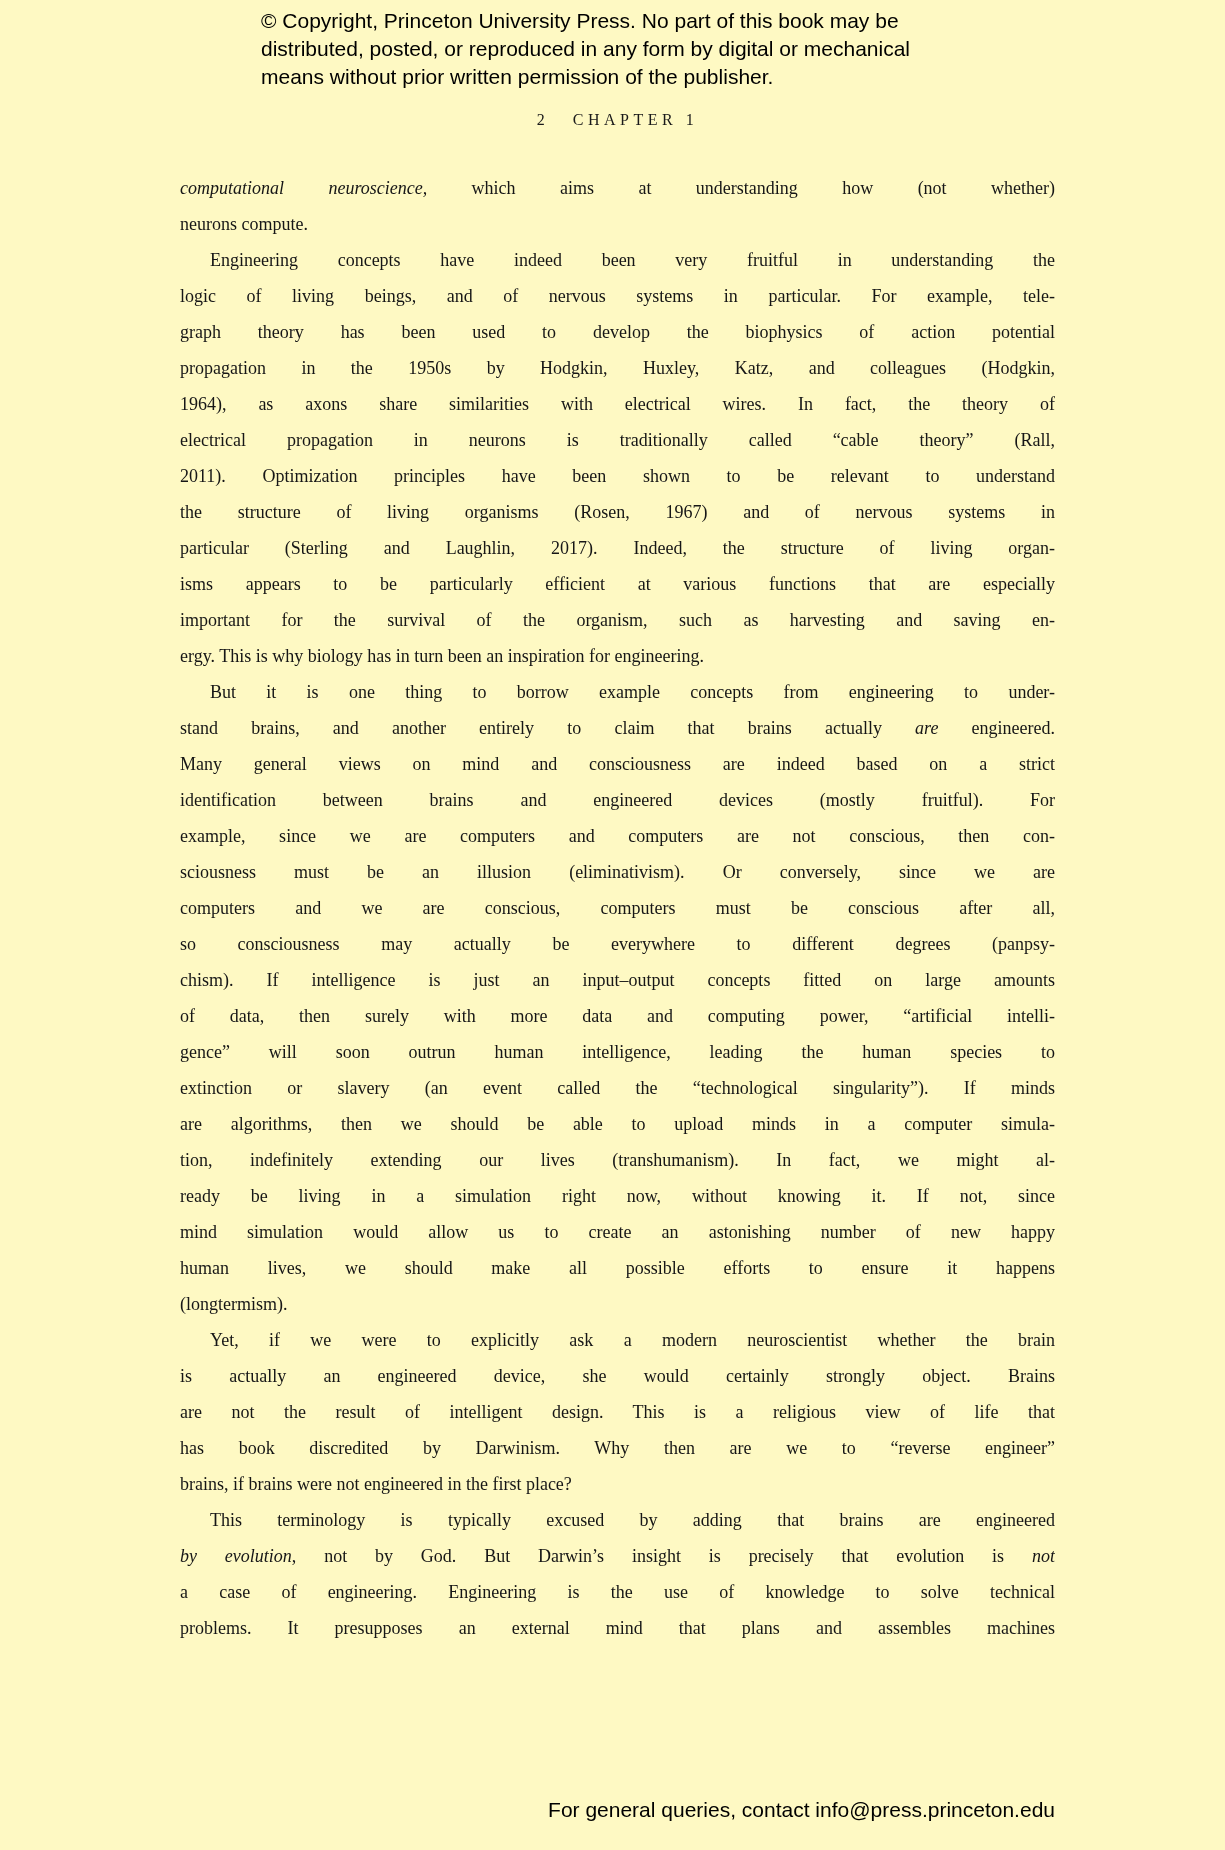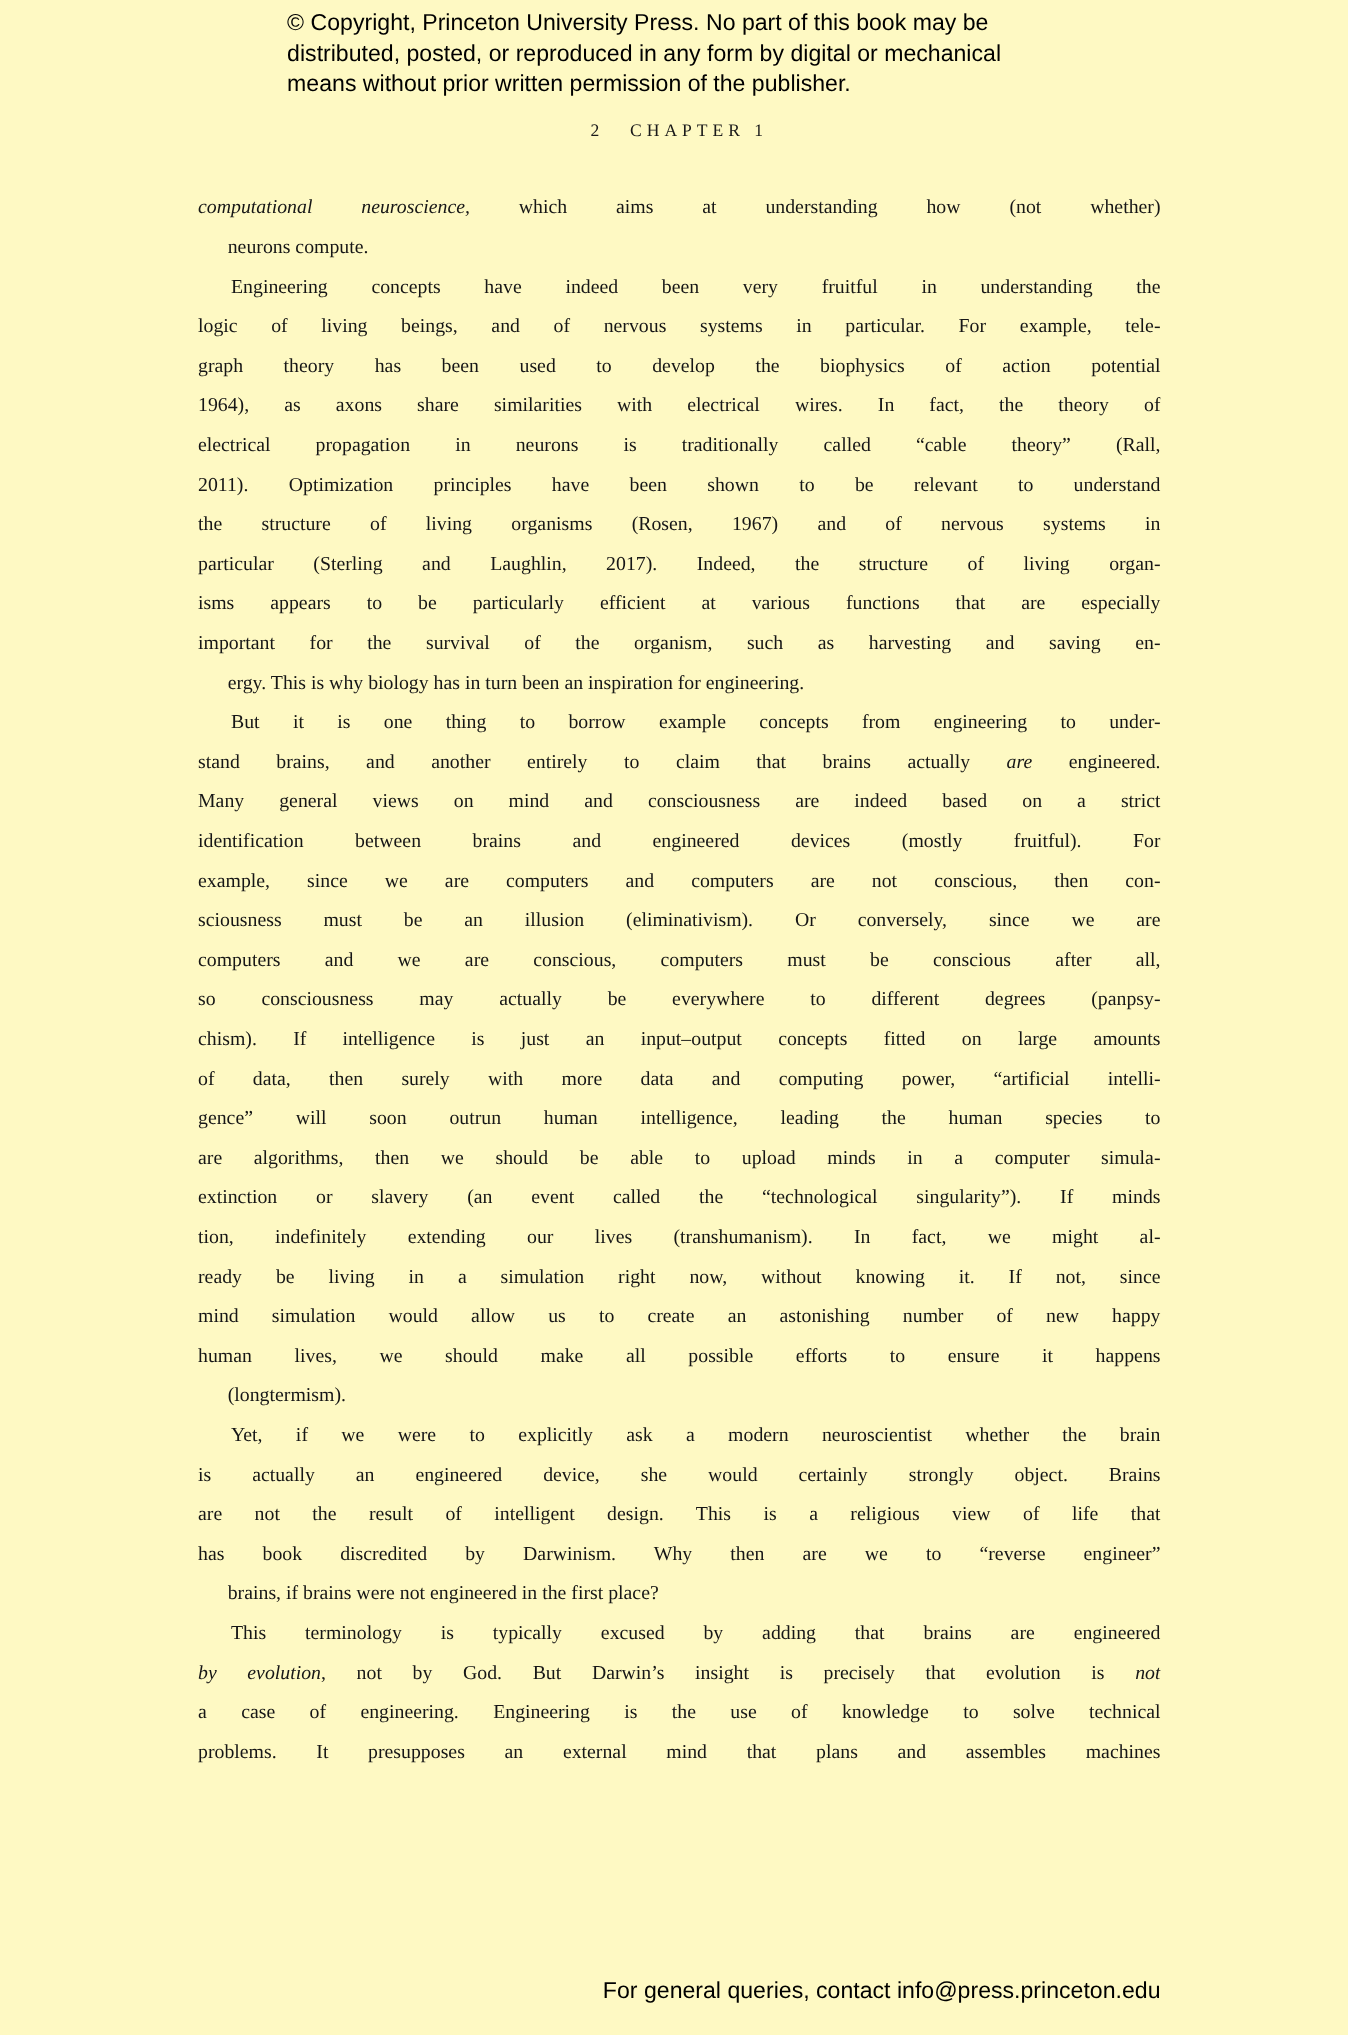--- a/index.html
+++ b/index.html
@@ -47,21 +47,20 @@
   }
   .body-text .line {
     height: 36px;
     line-height: 36px;
     text-align: justify;
     text-align-last: justify;
     overflow: hidden;
   }
   .body-text .line.para-end {
     text-align-last: left;
-    margin-left: 27px;
   }
   .body-text .line.indent {
     text-indent: 30px;
   }
   .page-footer {
     position: absolute;
     left: 180px;
     top: 1796px;
     width: 875px;
     text-align: right;
@@ -85,41 +84,42 @@
   <div class="page-header">
     <span class="pagenum">2</span><span class="chapter">CHAPTER 1</span>
   </div>
 
   <div class="body-text" style="color: rgb(22, 22, 22);">
       <div class="line"><i>computational neuroscience,</i> which aims at understanding how (not whether)</div>
       <div class="line para-end">neurons compute.</div>
       <div class="line indent">Engineering concepts have indeed been very fruitful in understanding the</div>
       <div class="line">logic of living beings, and of nervous systems in particular. For example, tele-</div>
       <div class="line">graph theory has been used to develop the biophysics of action potential</div>
+      <div class="line">propagation in the 1950s by Hodgkin, Huxley, Katz, and colleagues (Hodgkin,</div>
       <div class="line">1964), as axons share similarities with electrical wires. In fact, the theory of</div>
       <div class="line">electrical propagation in neurons is traditionally called “cable theory” (Rall,</div>
       <div class="line">2011). Optimization principles have been shown to be relevant to understand</div>
       <div class="line">the structure of living organisms (Rosen, 1967) and of nervous systems in</div>
       <div class="line">particular (Sterling and Laughlin, 2017). Indeed, the structure of living organ-</div>
       <div class="line">isms appears to be particularly efficient at various functions that are especially</div>
       <div class="line">important for the survival of the organism, such as harvesting and saving en-</div>
       <div class="line para-end">ergy. This is why biology has in turn been an inspiration for engineering.</div>
       <div class="line indent">But it is one thing to borrow example concepts from engineering to under-</div>
       <div class="line">stand brains, and another entirely to claim that brains actually <i>are</i> engineered.</div>
       <div class="line">Many general views on mind and consciousness are indeed based on a strict</div>
       <div class="line">identification between brains and engineered devices (mostly fruitful). For</div>
       <div class="line">example, since we are computers and computers are not conscious, then con-</div>
       <div class="line">sciousness must be an illusion (eliminativism). Or conversely, since we are</div>
       <div class="line">computers and we are conscious, computers must be conscious after all,</div>
       <div class="line">so consciousness may actually be everywhere to different degrees (panpsy-</div>
       <div class="line">chism). If intelligence is just an input–output concepts fitted on large amounts</div>
       <div class="line">of data, then surely with more data and computing power, “artificial intelli-</div>
       <div class="line">gence” will soon outrun human intelligence, leading the human species to</div>
+      <div class="line">extinction or slavery (an event called the “technological singularity”). If minds</div>
       <div class="line">are algorithms, then we should be able to upload minds in a computer simula-</div>
-      <div class="line">extinction or slavery (an event called the “technological singularity”). If minds</div>
       <div class="line">tion, indefinitely extending our lives (transhumanism). In fact, we might al-</div>
       <div class="line">ready be living in a simulation right now, without knowing it. If not, since</div>
       <div class="line">mind simulation would allow us to create an astonishing number of new happy</div>
       <div class="line">human lives, we should make all possible efforts to ensure it happens</div>
       <div class="line para-end">(longtermism).</div>
       <div class="line indent">Yet, if we were to explicitly ask a modern neuroscientist whether the brain</div>
       <div class="line">is actually an engineered device, she would certainly strongly object. Brains</div>
       <div class="line">are not the result of intelligent design. This is a religious view of life that</div>
       <div class="line">has book discredited by Darwinism. Why then are we to “reverse engineer”</div>
       <div class="line para-end">brains, if brains were not engineered in the first place?</div>

